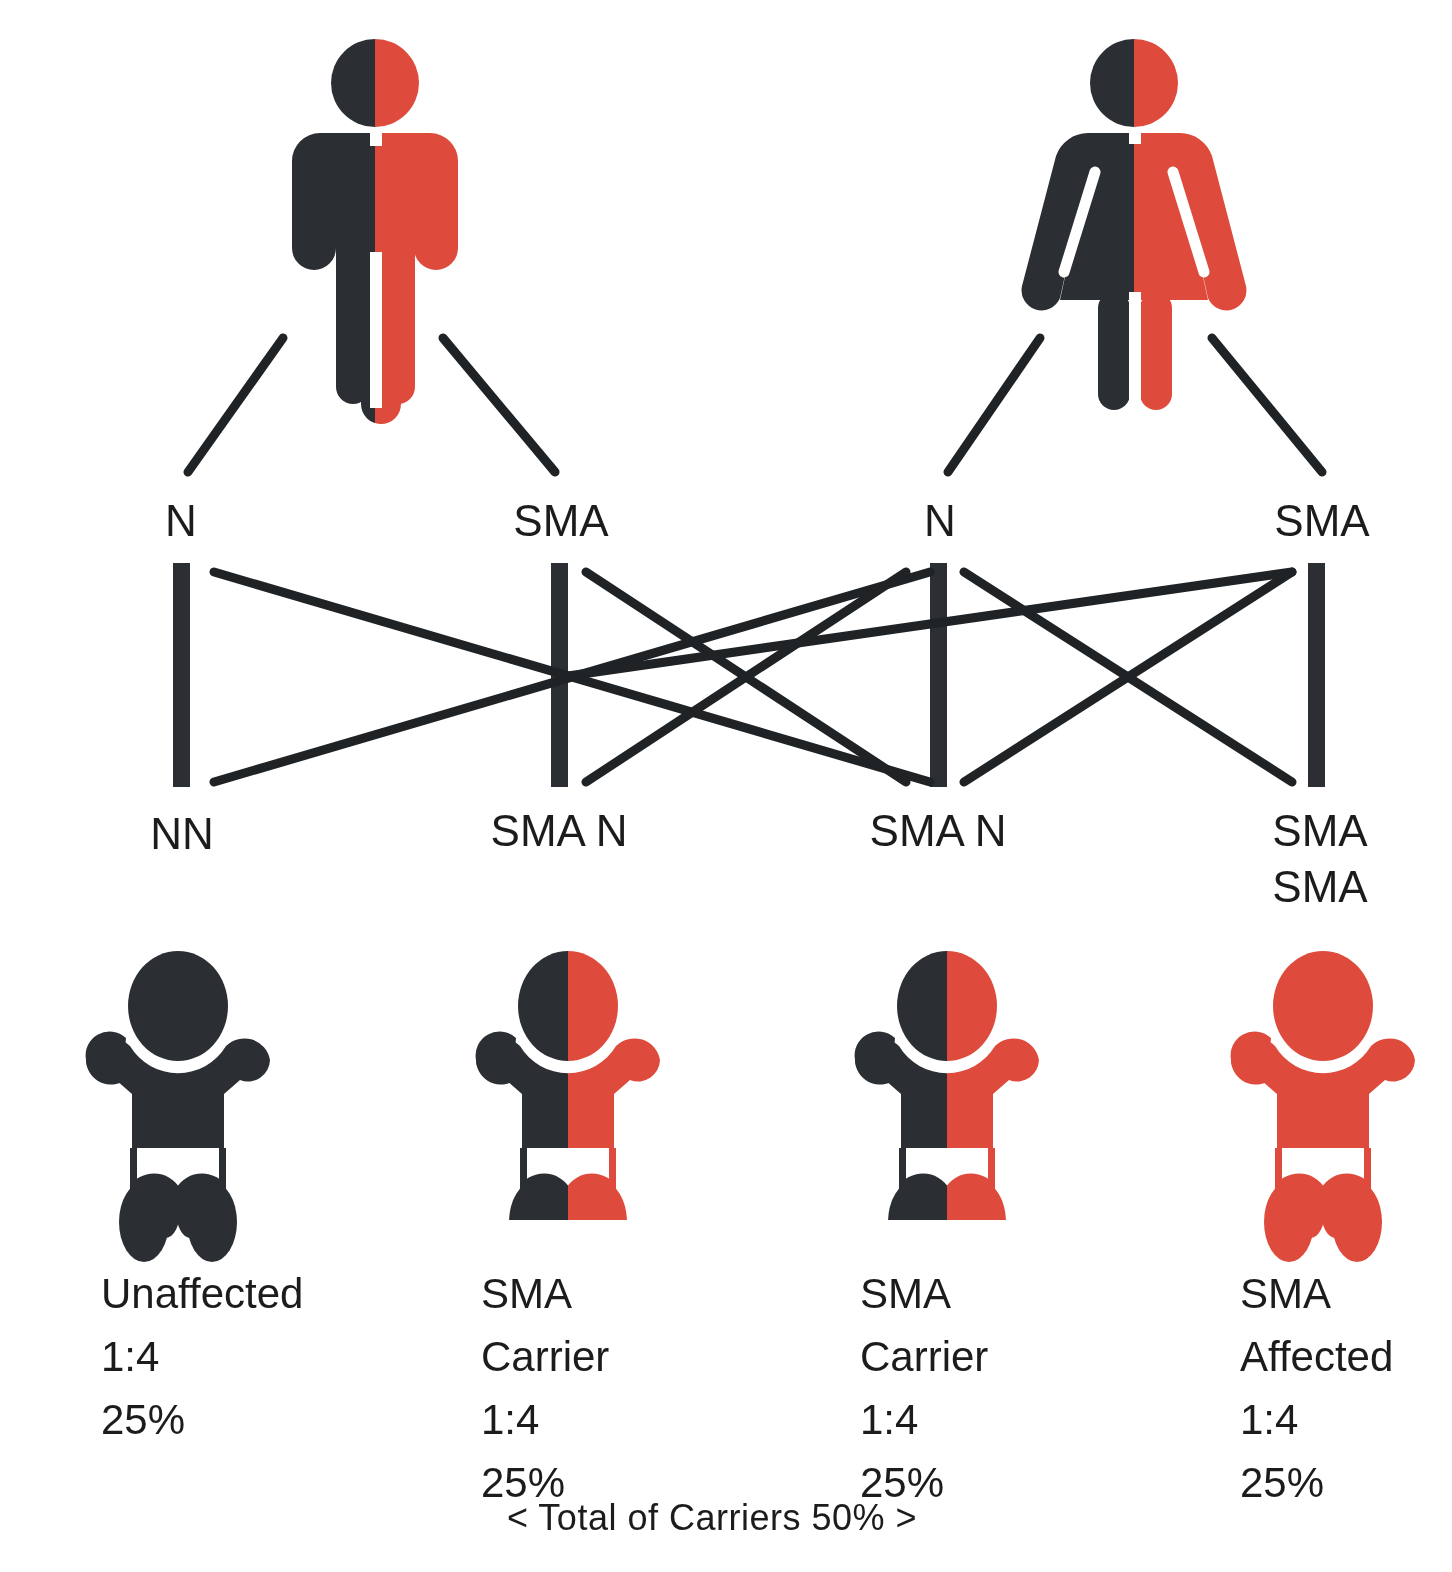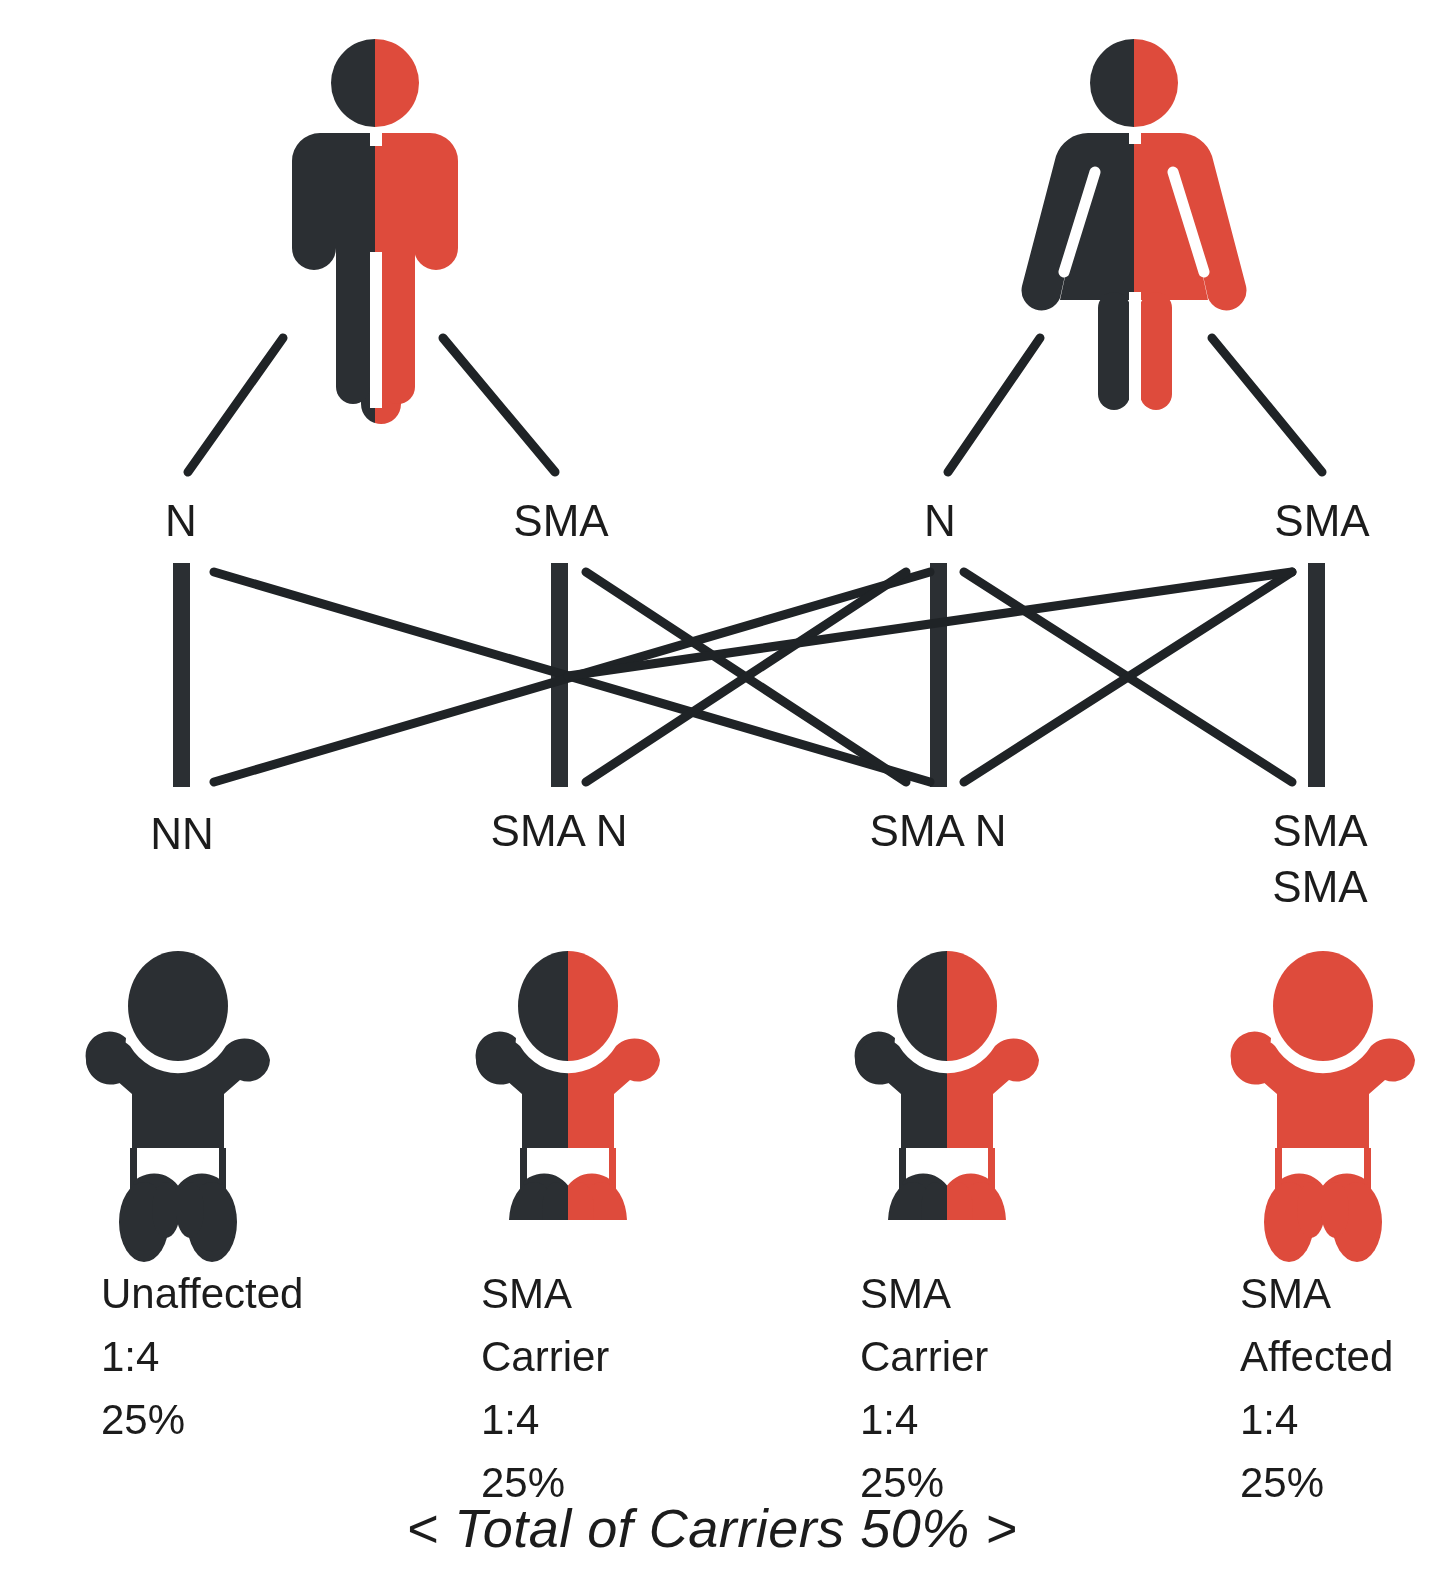--- a/index.html
+++ b/index.html
@@ -15,21 +15,21 @@
   .lbl{
     position:absolute;
     font-family:"Liberation Sans", sans-serif;
     color:#1c1c1c;
     white-space:nowrap;
     line-height:1.18;
   }
   .gamete-label{font-size:44px;}
   .geno-label{font-size:44px;}
   .outcome-block{font-size:42px;line-height:1.50;margin-top:30px;}
-  .footer-label{font-size:54px;letter-spacing:.5px;font-style:italic;}
+  .footer-label{font-size:36px;letter-spacing:.5px;}
   .center-x{transform:translateX(-50%);}
 </style>
 </head>
 <body>
 
 <div id="stage">
 
   <svg id="diagram" viewBox="0 0 1452 1572">
     <defs>
 

